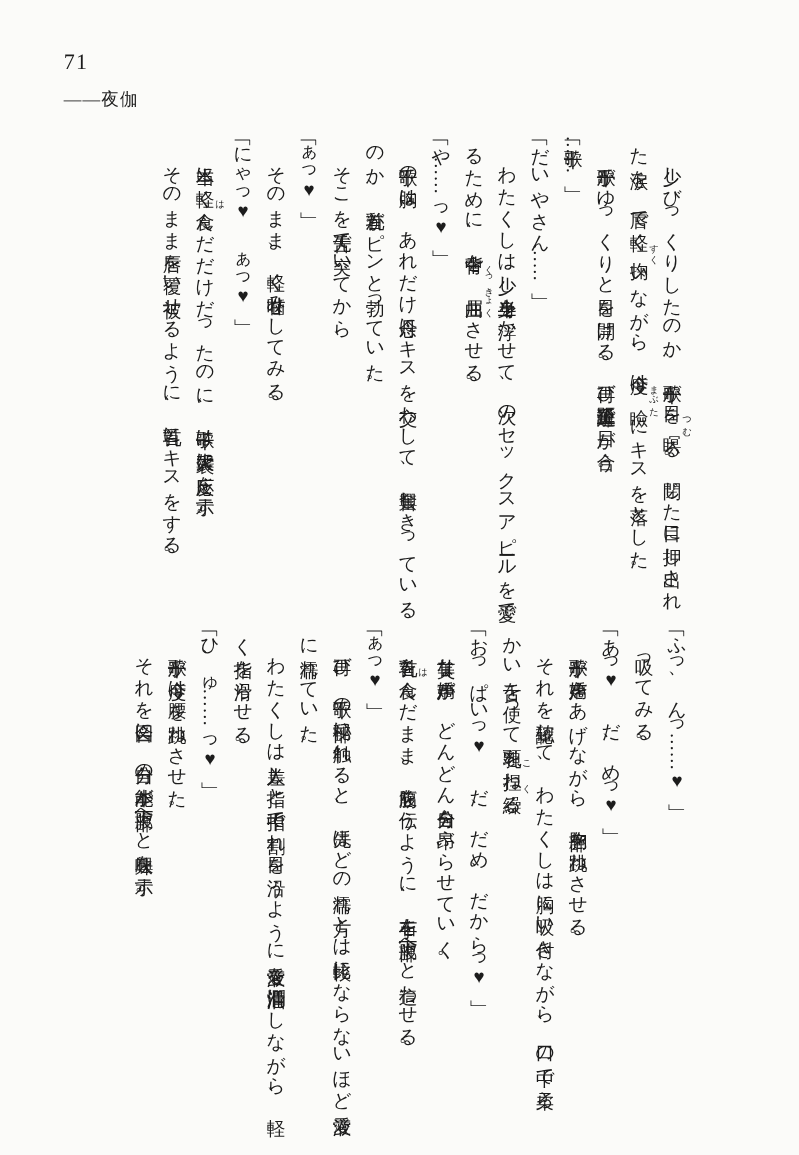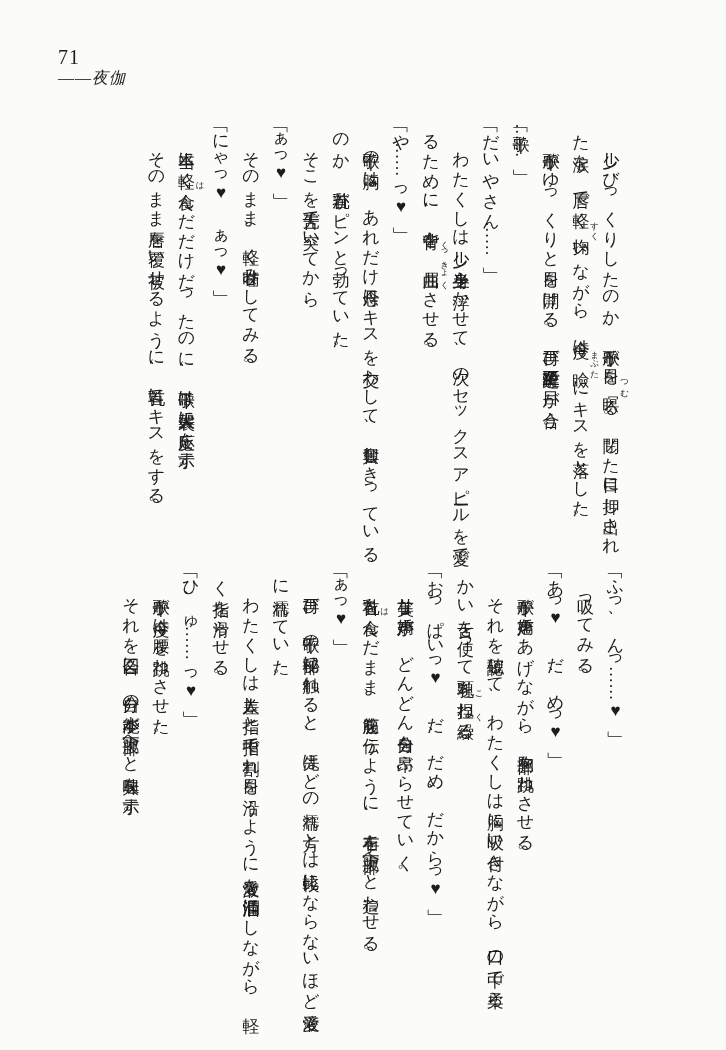--- a/index.html
+++ b/index.html
@@ -18,23 +18,22 @@
     position:absolute;
     left:58px; top:46px;
   }
   .page-number {
     font-size:20px;
     line-height:22px;
     letter-spacing:1px;
   }
   .chapter-title {
     font-size:16px;
-    margin-top:0;
+    margin-top:12px;
     letter-spacing:1px;
-    font-style:italic;
   }
   .text-block {
     position:absolute;
     writing-mode:vertical-rl;
     -webkit-writing-mode:vertical-rl;
     text-orientation:mixed;
   }
   .block-top {
     top:122px; right:96px;
     width:574px; height:440px;

